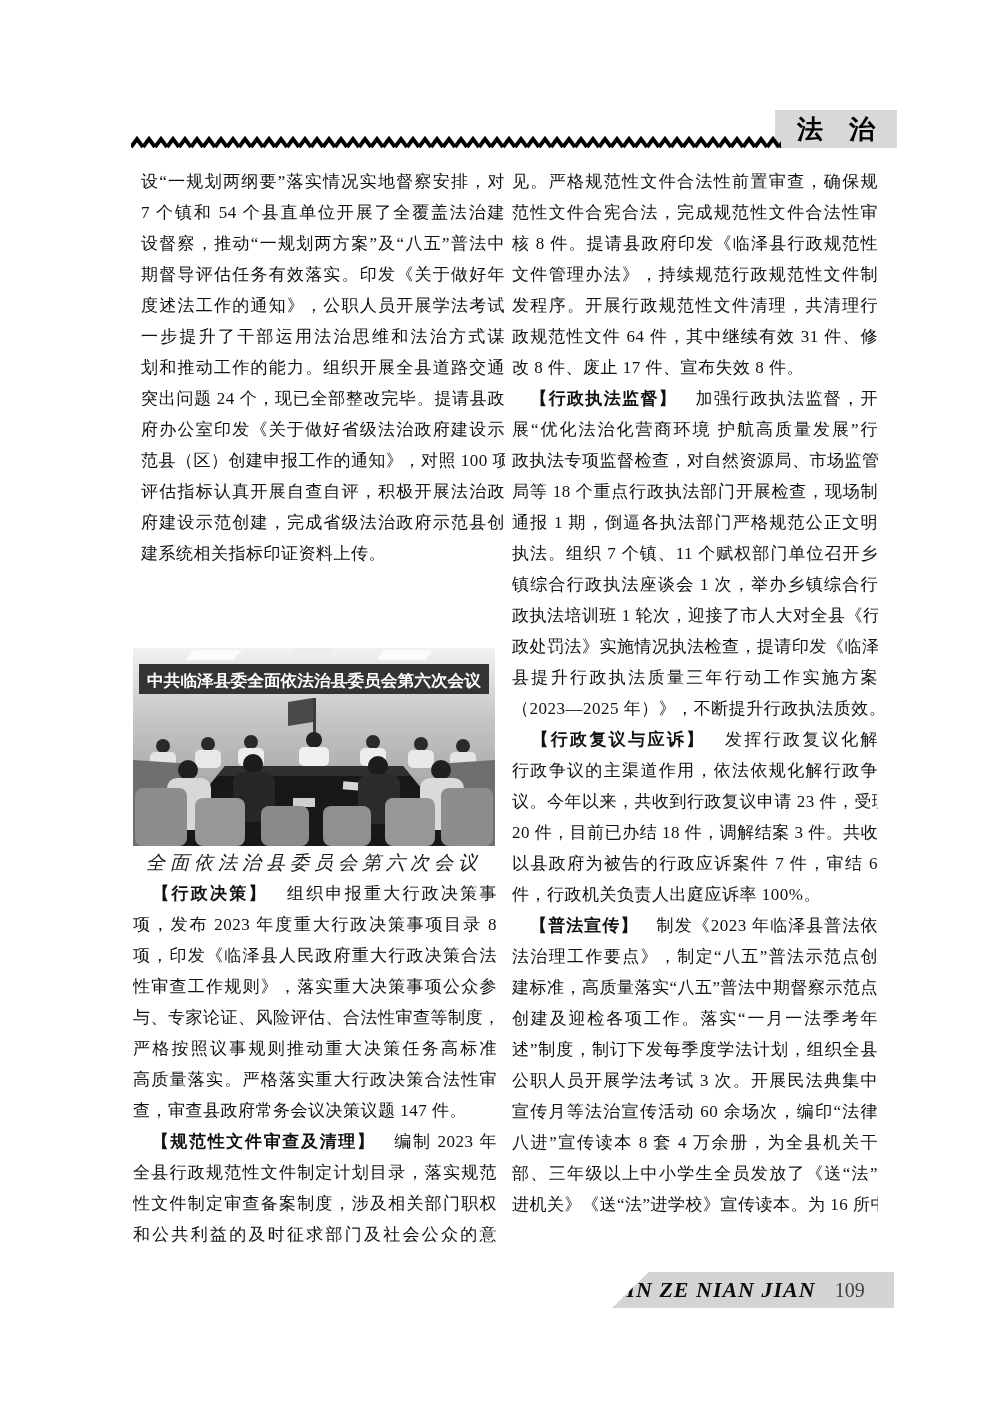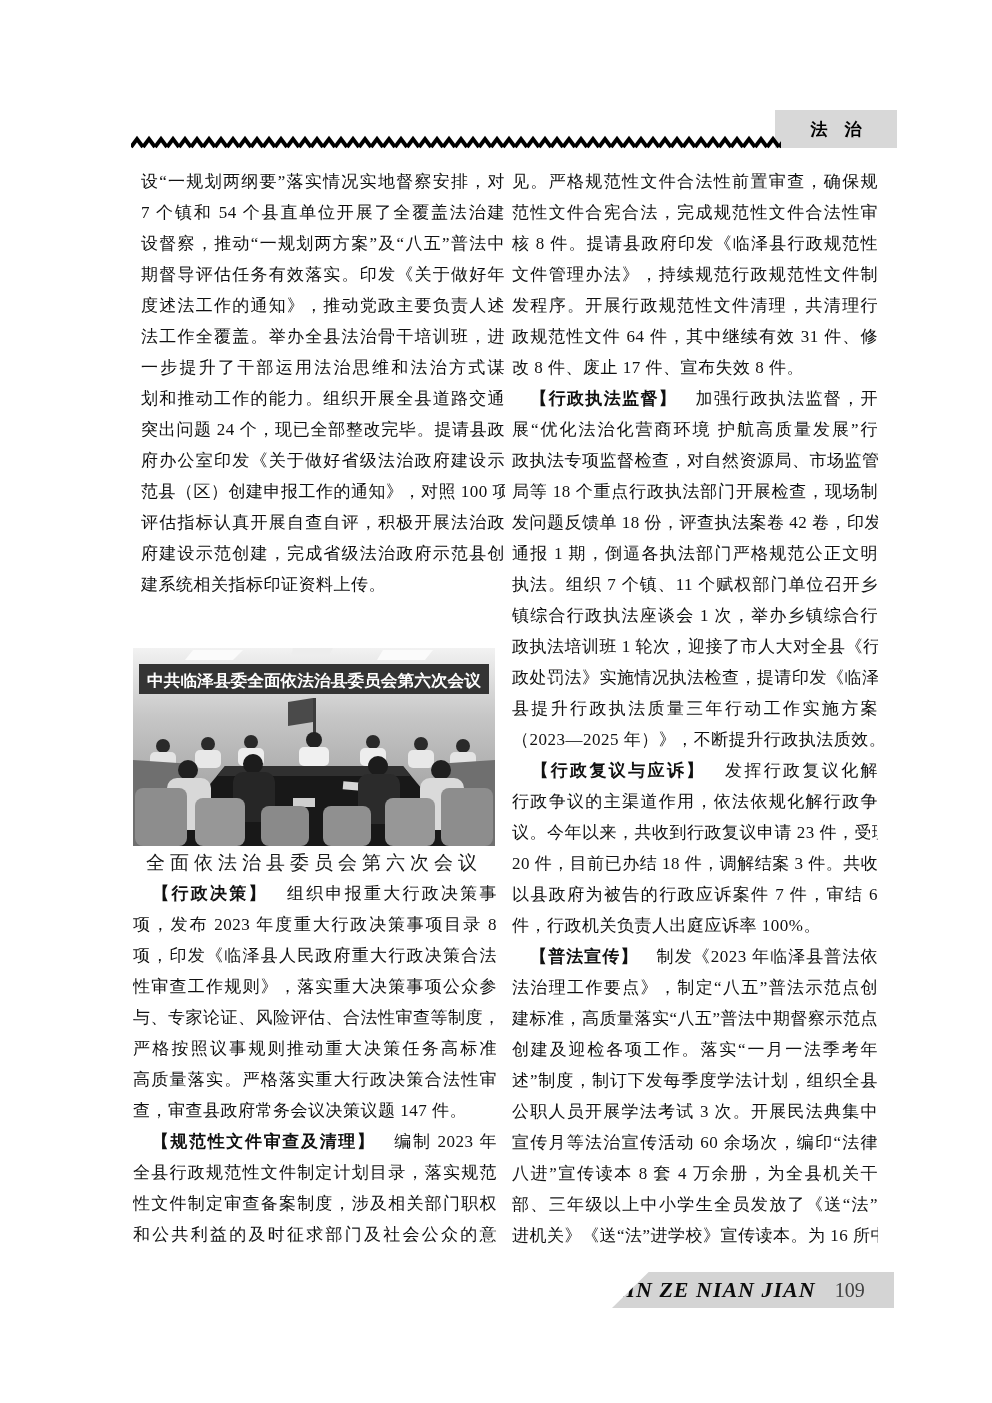--- a/index.html
+++ b/index.html
@@ -10,21 +10,21 @@
     color:#111;
     font-family:"Liberation Serif","DejaVu Serif",serif;
     overflow:hidden;
   }
   
   .section-label{
     position:absolute;left:775px;top:110px;width:122px;height:38px;
     background:#d8d8d8;
     display:flex;align-items:center;justify-content:center;
     font-family:"Liberation Sans","DejaVu Sans",sans-serif;
-    font-weight:bold;font-size:17px;color:#000;
+    font-weight:bold;font-size:26px;color:#000;
   }
   .wavy-rule{position:absolute;left:131px;top:135px;}
   
   .textcol{position:absolute;width:364px;}
   #col-left-top{left:141px;top:166px;}
   #col-left-bottom{left:133px;top:878px;}
   #col-right{left:512px;top:166px;width:366px;}
   .line{
     font-size:17px;line-height:31px;height:31px;
     text-align:justify;text-align-last:justify;
@@ -37,21 +37,21 @@
     font-weight:bold;
   }
   
   .photo{
     position:absolute;left:133px;top:648px;width:362px;height:198px;
     background:#f97316;
   }
   .photo svg{display:block;}
   .photo-caption{
     position:absolute;left:133px;top:850px;width:362px;height:26px;
-    text-align:center;font-size:19px;letter-spacing:5px;
+    text-align:center;font-style:italic;font-size:19px;letter-spacing:5px;
     color:#1a1a1a;
   }
   
   .footer-band{
     position:absolute;left:612px;top:1272px;width:282px;height:36px;
     background:#d4d4d4;
     clip-path:polygon(13% 0,100% 0,100% 100%,0 100%);
     display:flex;align-items:center;justify-content:flex-start;
     padding-right:12px;box-sizing:border-box;gap:19px;
   }
@@ -81,22 +81,21 @@
       </pattern>
     </defs>
     <rect width="650" height="16" fill="url(#zz)"></rect>
   </svg>
 
   <div class="textcol" id="col-left-top">
       <div class="line">设“一规划两纲要”落实情况实地督察安排，对</div>
       <div class="line">7 个镇和 54 个县直单位开展了全覆盖法治建</div>
       <div class="line">设督察，推动“一规划两方案”及“八五”普法中</div>
       <div class="line">期督导评估任务有效落实。印发《关于做好年</div>
-      <div class="line">度述法工作的通知》，推动党政主要负责人述</div>
-      <div class="line">法工作全覆盖。举办全县法治骨干培训班，进</div>
+      <div class="line">度述法工作的通知》，公职人员开展学法考试</div>
       <div class="line">一步提升了干部运用法治思维和法治方式谋</div>
       <div class="line">划和推动工作的能力。组织开展全县道路交通</div>
       <div class="line">突出问题 24 个，现已全部整改完毕。提请县政</div>
       <div class="line">府办公室印发《关于做好省级法治政府建设示</div>
       <div class="line">范县（区）创建申报工作的通知》，对照 100 项</div>
       <div class="line">评估指标认真开展自查自评，积极开展法治政</div>
       <div class="line">府建设示范创建，完成省级法治政府示范县创</div>
       <div class="line pe">建系统相关指标印证资料上传。</div>
     </div>
 
@@ -194,21 +193,20 @@
       <div class="line">范性文件合宪合法，完成规范性文件合法性审</div>
       <div class="line">核 8 件。提请县政府印发《临泽县行政规范性</div>
       <div class="line">文件管理办法》，持续规范行政规范性文件制</div>
       <div class="line">发程序。开展行政规范性文件清理，共清理行</div>
       <div class="line">政规范性文件 64 件，其中继续有效 31 件、修</div>
       <div class="line pe">改 8 件、废止 17 件、宣布失效 8 件。</div>
       <div class="line">　<span class="entry-head">【行政执法监督】</span>　加强行政执法监督，开</div>
       <div class="line">展“优化法治化营商环境 护航高质量发展”行</div>
       <div class="line">政执法专项监督检查，对自然资源局、市场监管</div>
       <div class="line">局等 18 个重点行政执法部门开展检查，现场制</div>
-      <div class="line">发问题反馈单 18 份，评查执法案卷 42 卷，印发</div>
       <div class="line">通报 1 期，倒逼各执法部门严格规范公正文明</div>
       <div class="line">执法。组织 7 个镇、11 个赋权部门单位召开乡</div>
       <div class="line">镇综合行政执法座谈会 1 次，举办乡镇综合行</div>
       <div class="line">政执法培训班 1 轮次，迎接了市人大对全县《行</div>
       <div class="line">政处罚法》实施情况执法检查，提请印发《临泽</div>
       <div class="line">县提升行政执法质量三年行动工作实施方案</div>
       <div class="line pe">（2023—2025 年）》，不断提升行政执法质效。</div>
       <div class="line">　<span class="entry-head">【行政复议与应诉】</span>　发挥行政复议化解</div>
       <div class="line">行政争议的主渠道作用，依法依规化解行政争</div>
       <div class="line">议。今年以来，共收到行政复议申请 23 件，受理</div>

